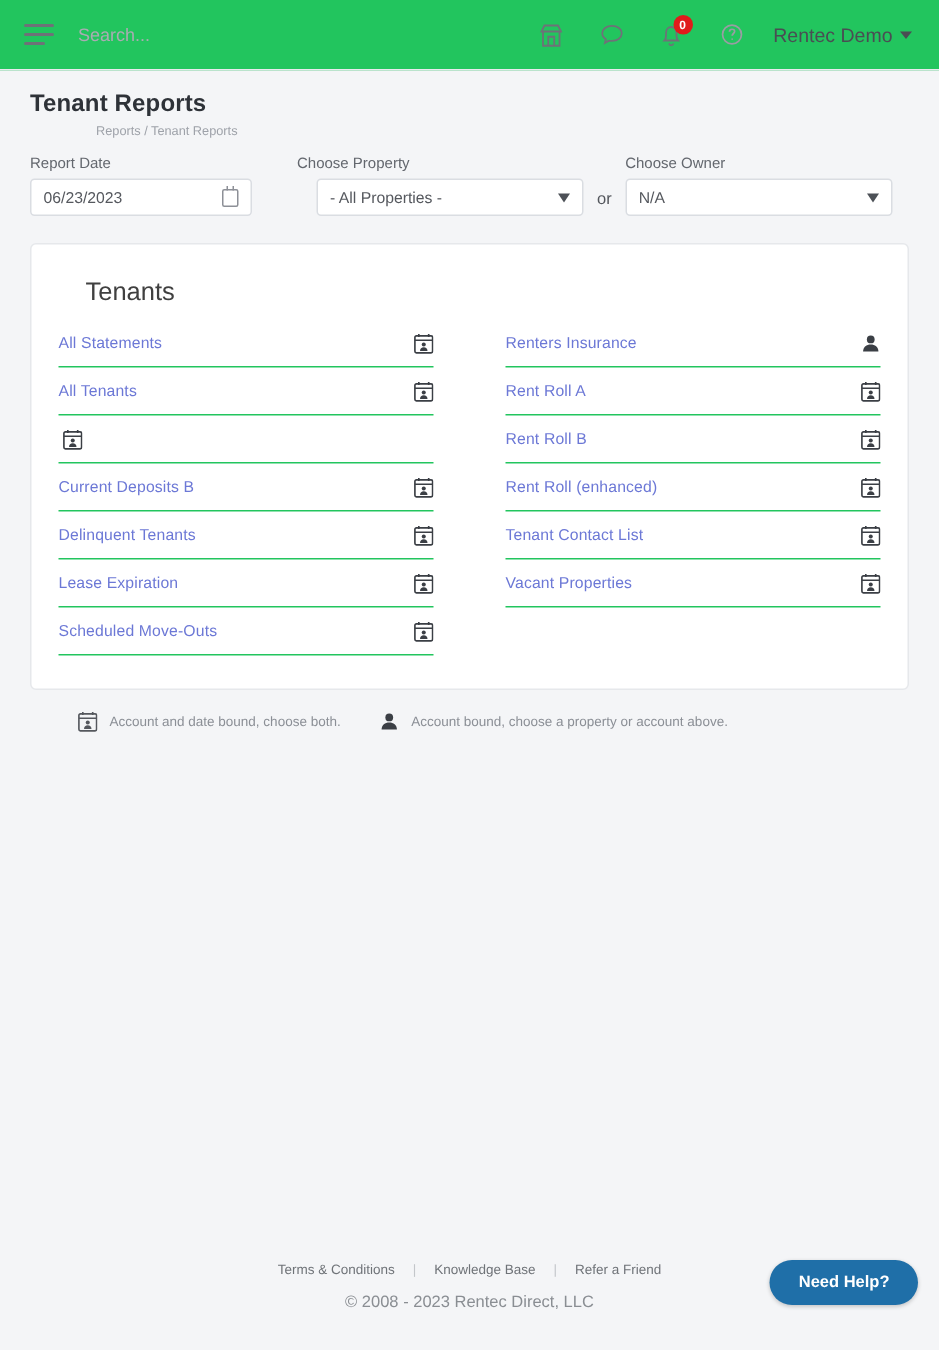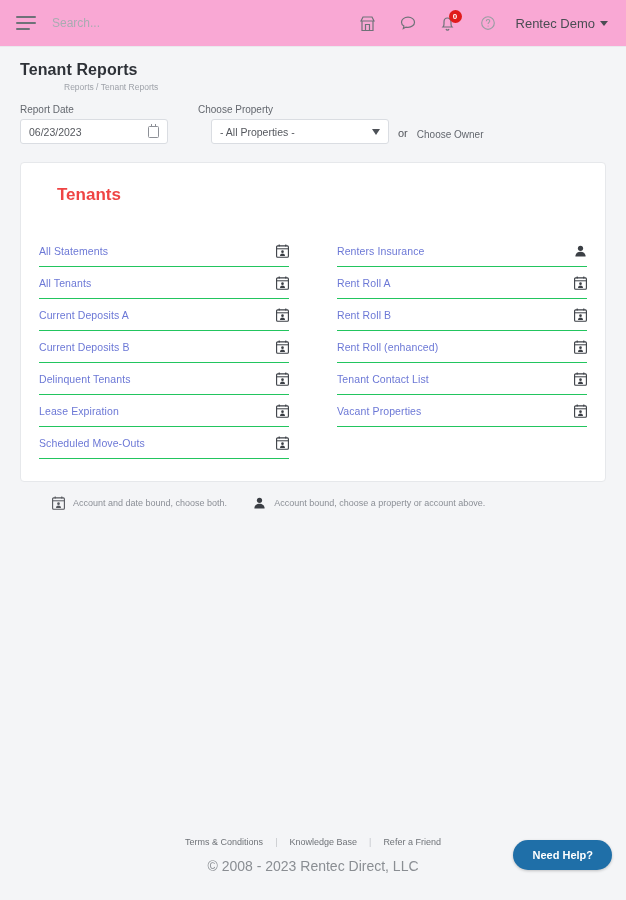--- a/index.html
+++ b/index.html
@@ -6,21 +6,21 @@
   html, body {
     width: 626px; height: 900px;
     font-family: "Liberation Sans", sans-serif;
     background: #f4f5f7;
     overflow: hidden;
   }
   .page { position: relative; width: 626px; height: 900px; background: #f4f5f7; }
 
   
   .topbar {
-    height: 47px; background: #f9a8d4;
+    height: 47px; background: #22c55e;
     border-bottom: 1px solid #e9eaee;
     display: flex; align-items: center;
     padding: 0 16px;
     position: relative;
   }
   .hamburger {
     width: 20px; height: 14px;
     display: flex; flex-direction: column; justify-content: space-between;
     margin-right: 16px; cursor: pointer;
   }
@@ -117,22 +117,22 @@
 
   
   .card {
     margin: 18px 20px 0 20px;
     background: #fff;
     border: 1px solid #e6e8eb;
     border-radius: 4px;
     padding: 22px 18px 22px 18px;
   }
   .card-title {
-    font-size: 17px; color: #ef4444; font-weight: bold;
-    margin: 0 0 30px 18px;
+    font-size: 17px; color: #404040; font-weight: normal;
+    margin: 0 0 8px 18px;
   }
   .cols { display: flex; }
   .col { flex: 1; }
   .col.left { padding-right: 24px; }
   .col.right { padding-left: 24px; }
 
   .rlink {
     display: flex; align-items: center;
     height: 32px;
     border-bottom: 1px solid #22c55e;
@@ -162,21 +162,21 @@
   .footer {
     position: absolute; left: 0; right: 0; bottom: 26px;
     text-align: center;
   }
   .footer-links {
     font-size: 9px; color: #6f7378;
     display: flex; justify-content: center; align-items: center; gap: 0;
   }
   .footer-links a { color: #6f7378; text-decoration: none; cursor: pointer; }
   .sep { color: #c3c6ca; margin: 0 12px; }
-  .copyright { font-size: 14px; color: #8a8e93; margin-top: 11px; }
+  .copyright { font-size: 11px; color: #8a8e93; margin-top: 11px; }
 
   .need-help {
     position: absolute; right: 14px; bottom: 30px;
     background: #1f6fa8; color: #fff;
     font-size: 11px; font-weight: bold;
     padding: 9px 19px; border-radius: 16px;
     border: none; cursor: pointer;
     font-family: "Liberation Sans", sans-serif;
     box-shadow: 0 1px 3px rgba(0,0,0,0.22);
   }
@@ -258,20 +258,24 @@
       <div class="control f-prop">
         <span class="val">- All Properties -</span>
         <span class="sel-caret"></span>
       </div>
     </div>
 
     <div class="or-text">or</div>
 
     <div class="field">
       <div class="field-label">Choose Owner</div>
+      <div class="control f-owner">
+        <span class="val">N/A</span>
+        <span class="sel-caret"></span>
+      </div>
     </div>
 
   </div>
 
   <div class="card">
     <div class="card-title">Tenants</div>
 
     <div class="cols">
       <div class="col left">
           <div class="rlink">
@@ -292,21 +296,20 @@
               <svg width="13" height="14" viewBox="0 0 13 14" fill="none">
                 <rect x="0.6" y="1.9" width="11.8" height="11.3" rx="1" stroke="#3b3f45" stroke-width="1.1"></rect>
                 <path d="M0.6 4.8 H12.4" stroke="#3b3f45" stroke-width="1"></path>
                 <path d="M3.2 0.6 V2.6 M9.8 0.6 V2.6" stroke="#3b3f45" stroke-width="1.1"></path>
                 <circle cx="6.5" cy="7.7" r="1.35" fill="#3b3f45"></circle>
                 <path d="M4 12 C4 10.3 5.1 9.5 6.5 9.5 C7.9 9.5 9 10.3 9 12 Z" fill="#3b3f45"></path>
               </svg>
             </span>
           </div>
           <div class="rlink">
-            <span class="lbl">Current Deposits A</span>
             <span class="ico">
               <svg width="13" height="14" viewBox="0 0 13 14" fill="none">
                 <rect x="0.6" y="1.9" width="11.8" height="11.3" rx="1" stroke="#3b3f45" stroke-width="1.1"></rect>
                 <path d="M0.6 4.8 H12.4" stroke="#3b3f45" stroke-width="1"></path>
                 <path d="M3.2 0.6 V2.6 M9.8 0.6 V2.6" stroke="#3b3f45" stroke-width="1.1"></path>
                 <circle cx="6.5" cy="7.7" r="1.35" fill="#3b3f45"></circle>
                 <path d="M4 12 C4 10.3 5.1 9.5 6.5 9.5 C7.9 9.5 9 10.3 9 12 Z" fill="#3b3f45"></path>
               </svg>
             </span>
           </div>

